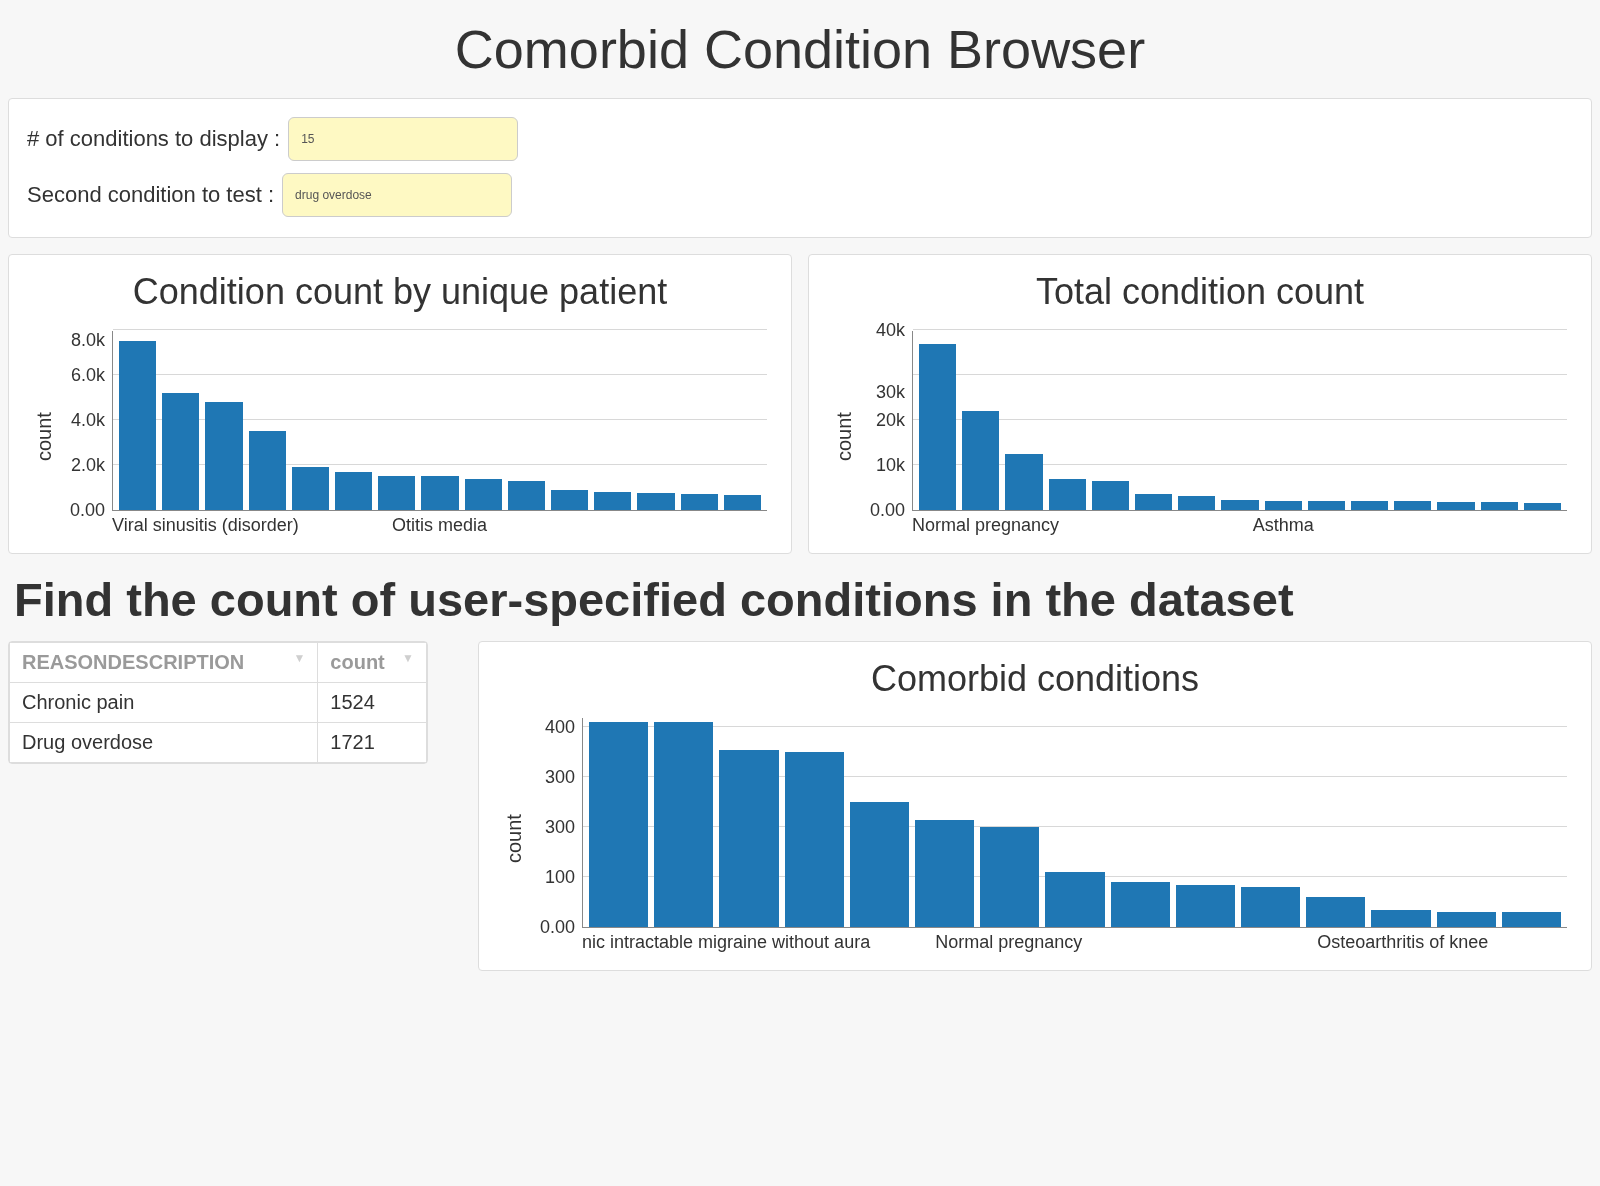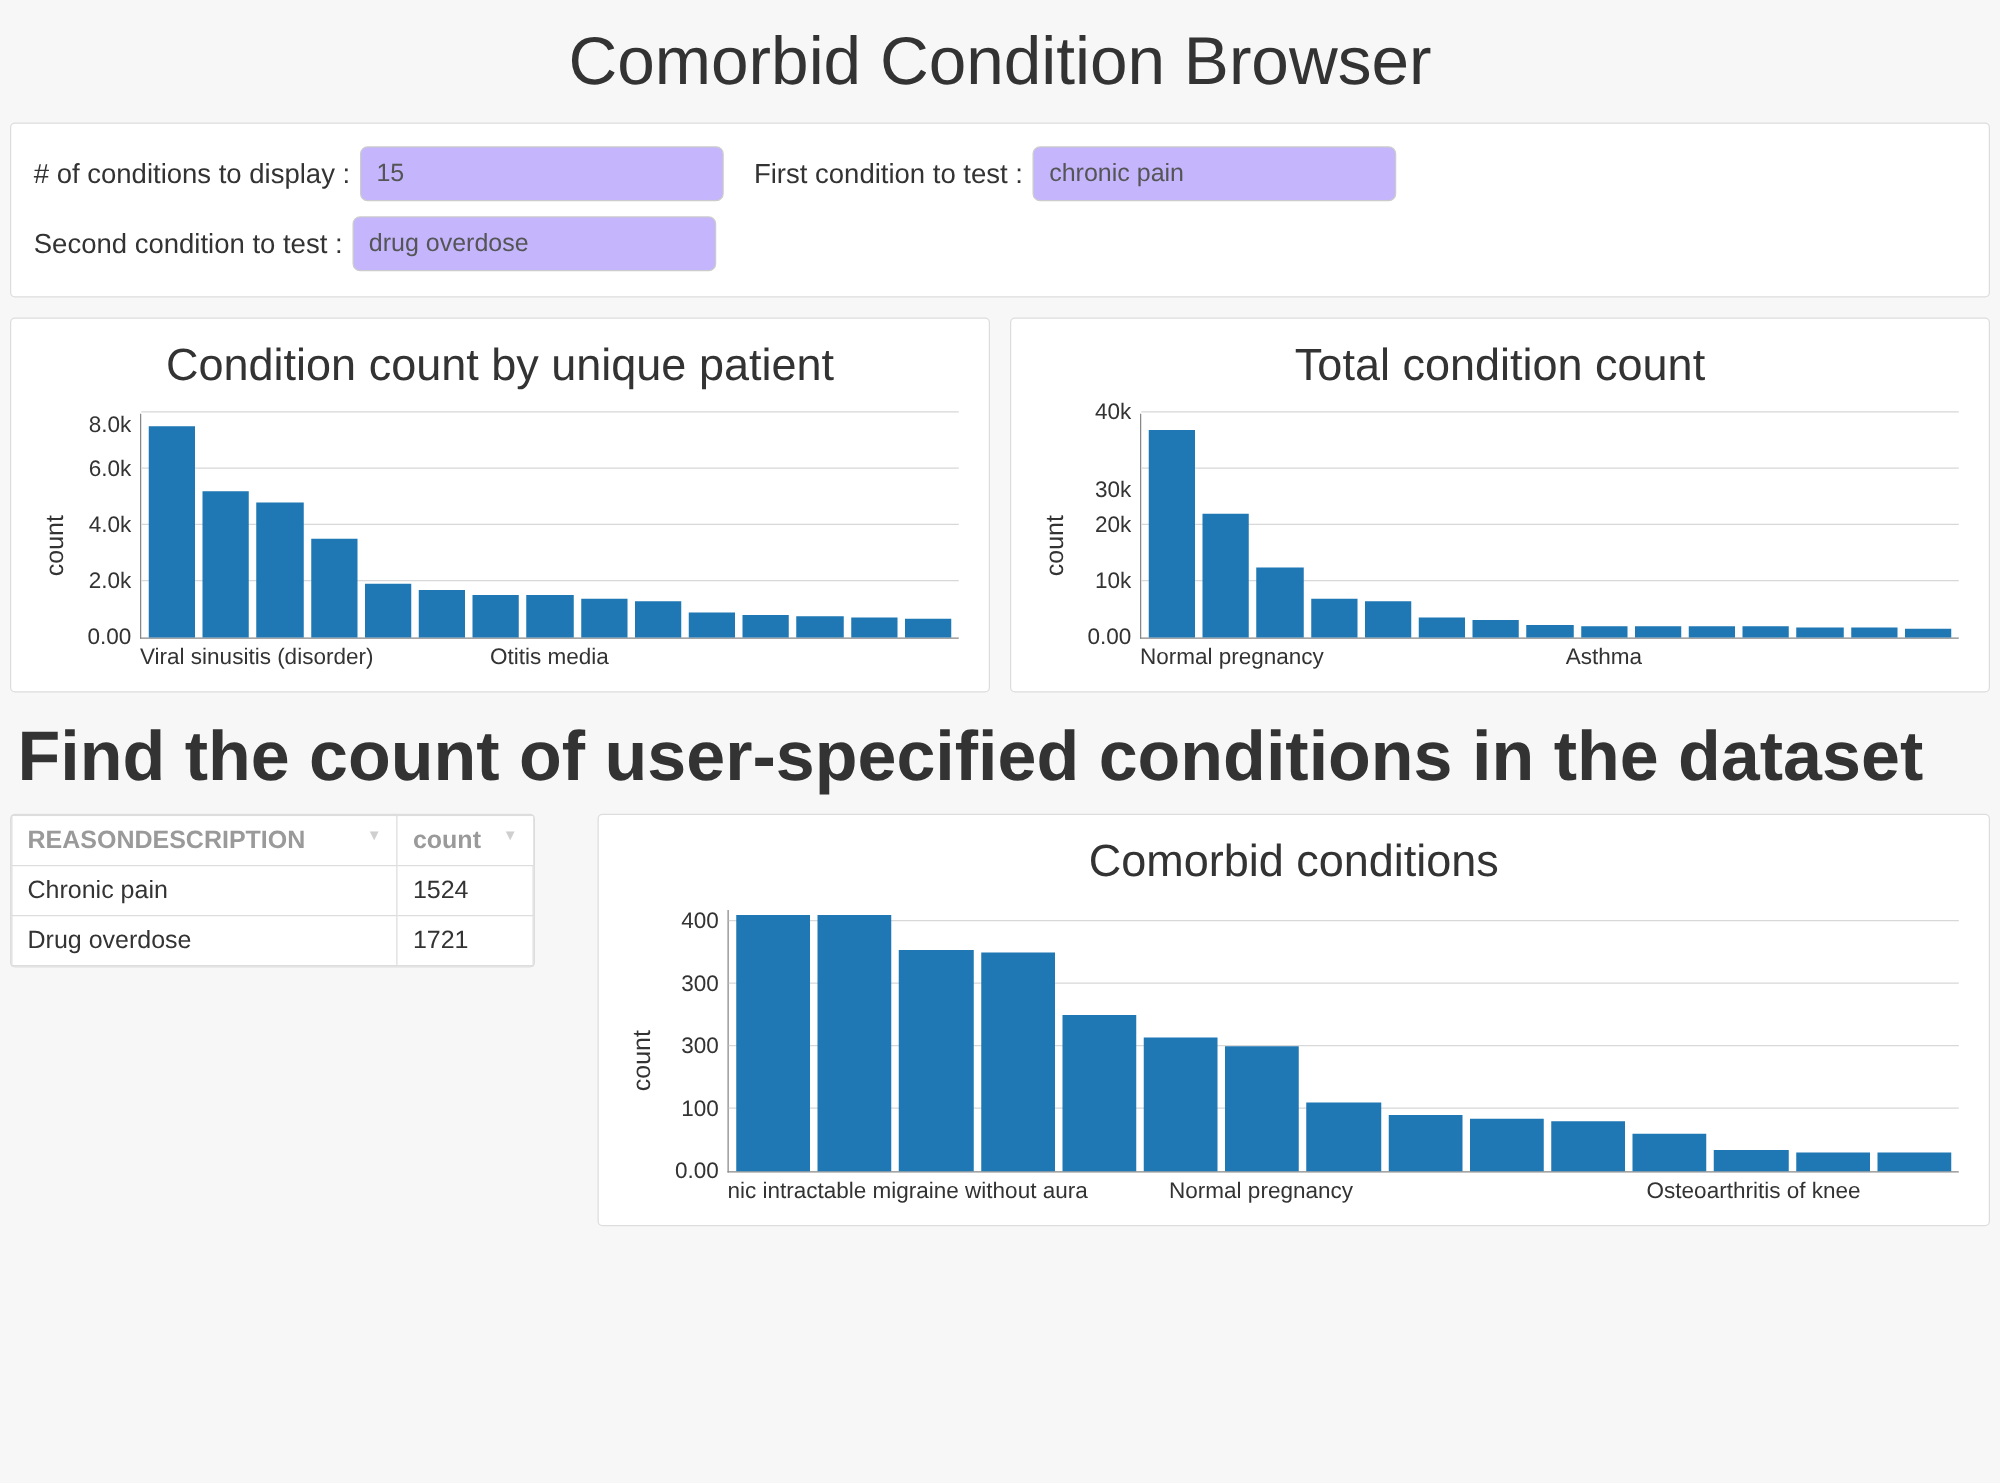--- a/index.html
+++ b/index.html
@@ -23,39 +23,39 @@
     border-radius:4px;
     margin:8px;
     padding:10px 24px;
   }
   .controls-panel { padding:12px 18px 14px 18px; }
   .controls-row { display:flex; flex-wrap:wrap; gap:24px; }
   .control-item { display:flex; align-items:center; gap:8px; margin:6px 0; }
   .control-item label { font-size:22px; color:#333; white-space:nowrap; }
   .control-item input[type="text"] {
     height:44px;
-    font-size:20px;
+    font-size:12px;
     padding:4px 12px;
     border:1px solid #ccc;
     border-radius:6px;
-    background:#c4b5fd;
+    background:#fef9c3;
     color:#555;
     min-width:230px;
   }
   .charts-row { display:flex; gap:0; }
   .charts-row .panel { flex:1 1 0; min-width:0; }
   .panel-title {
     text-align:center;
     font-size:36px;
     font-weight:400;
     color:#333;
     margin:6px 0 18px 0;
   }
   .section-heading {
-    font-size:56px;
+    font-size:47px;
     font-weight:700;
     color:#333;
     margin:10px 14px 6px 14px;
   }
   .bottom-row { display:flex; align-items:flex-start;gap:34px; }
   .bottom-row .table-panel { width:420px; flex:0 0 auto; padding:0; }
   .bottom-row .comorbid-panel { flex:1 1 auto; }
   table.data-table { border-collapse:collapse; width:100%; font-size:20px; }
   table.data-table th, table.data-table td {
     border:1px solid #ddd;
@@ -134,24 +134,20 @@
 </head>
 <body>
 
 <div class="page-title">Comorbid Condition Browser</div>
 
 <div class="panel controls-panel">
   <div class="controls-row">
     <div class="control-item">
       <label># of conditions to display :</label>
       <input type="text" value="15" style="">
-    </div>
-    <div class="control-item">
-      <label>First condition to test :</label>
-      <input type="text" value="chronic pain" style="">
     </div>
   </div>
   <div class="controls-row">
     <div class="control-item">
       <label>Second condition to test :</label>
       <input type="text" value="drug overdose" style="">
     </div>
   </div>
 </div>
 

